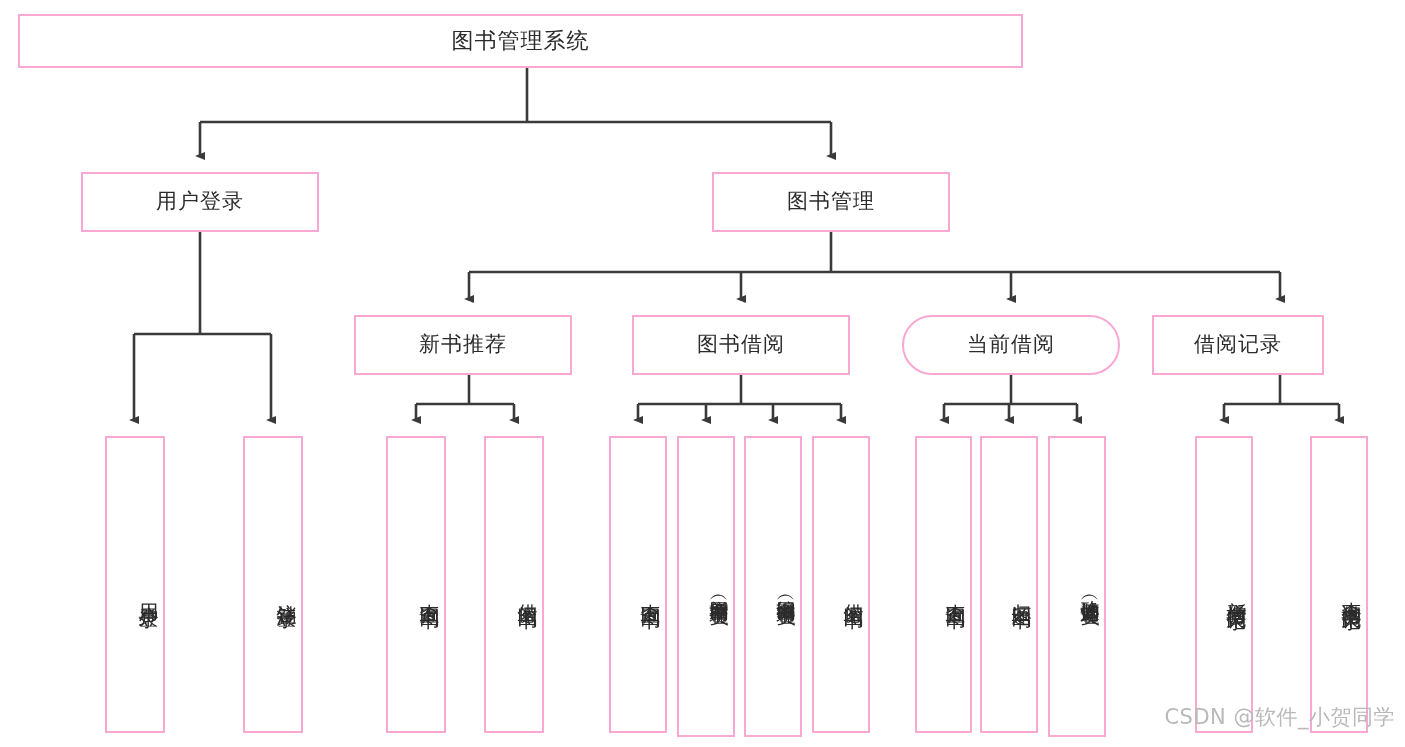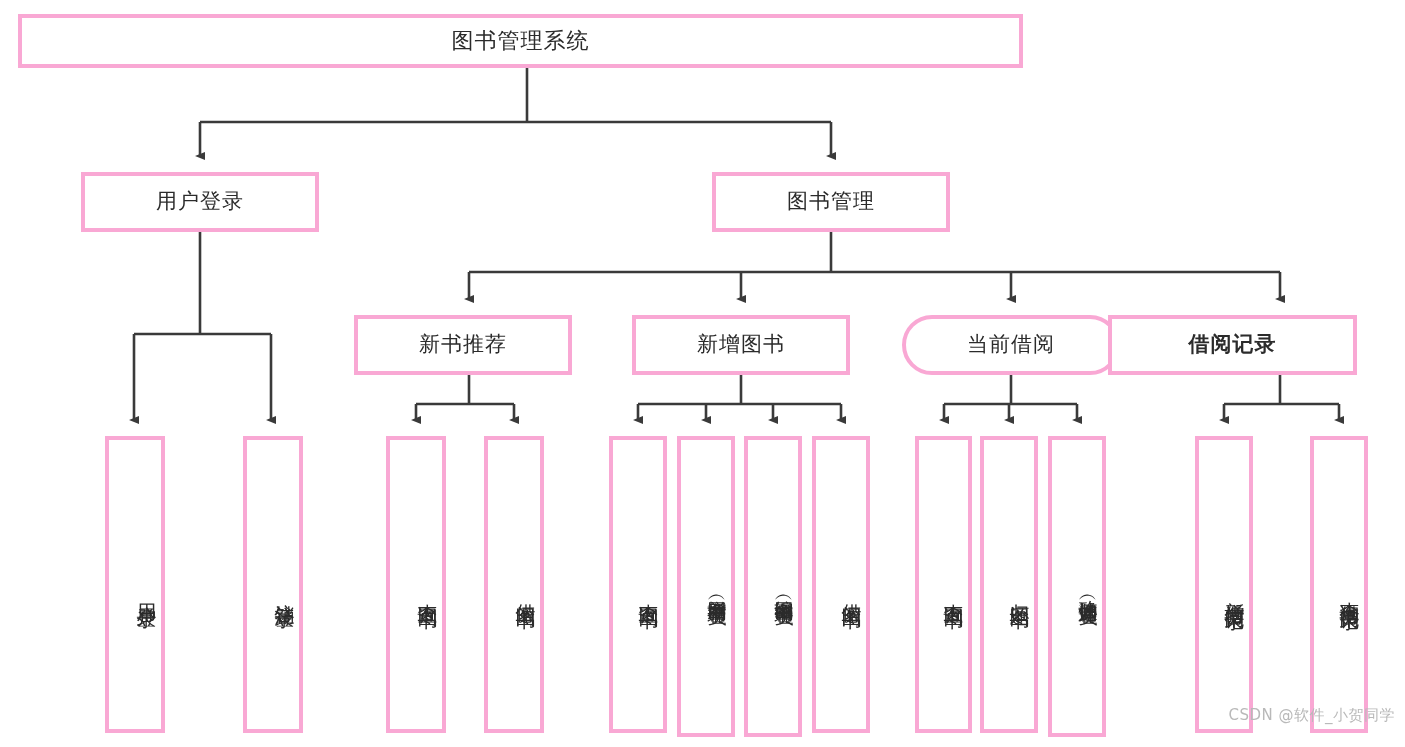--- a/index.html
+++ b/index.html
@@ -21,21 +21,21 @@
   #edges {
     position: absolute;
     left: 0;
     top: 0;
     width: 1405px;
     height: 747px;
   }
   .node {
     position: absolute;
     box-sizing: border-box;
-    border: 4px solid #f9a8d4;
+    border: 2px solid #f9a8d4;
     background: #ffffff;
     display: flex;
     align-items: center;
     justify-content: center;
     color: #2b2b2b;
     z-index: 2;
   }
   .node.h {
     font-size: 21px;
     letter-spacing: 1px;
@@ -55,22 +55,22 @@
     white-space: nowrap;
   }
   .node.v.tall {
     padding-top: 6px;
     font-size: 19px;
     letter-spacing: 1px;
   }
   .watermark {
     position: absolute;
     right: 10px;
-    bottom: 22px;
-    font-size: 15px;
+    bottom: 16px;
+    font-size: 21px;
     color: #b9b9b9;
     letter-spacing: 0.5px;
     z-index: 3;
     white-space: nowrap;
     font-family: "DejaVu Sans", "Liberation Sans", sans-serif;
   }
 </style>
 </head>
 <body>
 
@@ -128,23 +128,23 @@
       <path d="M1339,404 L1339,420" marker-end="url(#arrow)"></path>
     </g>
   </svg>
 
   <div class="node root h" style="left: 18px; top: 14px; width: 1005px; height: 54px;">图书管理系统</div>
 
   <div class="node h" style="left: 81px; top: 172px; width: 238px; height: 60px;">用户登录</div>
   <div class="node h" style="left: 712px; top: 172px; width: 238px; height: 60px;">图书管理</div>
 
   <div class="node h" style="left: 354px; top: 315px; width: 218px; height: 60px;">新书推荐</div>
-  <div class="node h" style="left: 632px; top: 315px; width: 218px; height: 60px;">新增图书</div>
+  <div class="node h" style="left: 632px; top: 315px; width: 218px; height: 60px;">图书借阅</div>
   <div class="node h" style="left: 902px; top: 315px; width: 218px; height: 60px; border-radius: 30px;">当前借阅</div>
-  <div class="node h" style="left: 1108px; top: 315px; width: 249px; height: 60px; font-weight: bold;">借阅记录</div>
+  <div class="node h" style="left: 1152px; top: 315px; width: 172px; height: 60px;">借阅记录</div>
 
   <div class="node v" style="left: 105px; top: 436px; width: 60px; height: 297px;">用户登录</div>
   <div class="node v" style="left: 243px; top: 436px; width: 60px; height: 297px;">注销登录</div>
   <div class="node v" style="left: 386px; top: 436px; width: 60px; height: 297px;">查询图书</div>
   <div class="node v" style="left: 484px; top: 436px; width: 60px; height: 297px;">借阅图书</div>
   <div class="node v" style="left: 609px; top: 436px; width: 58px; height: 297px;">查询图书</div>
   <div class="node v tall" style="left: 677px; top: 436px; width: 58px; height: 301px;">新增图书（管理员）</div>
   <div class="node v tall" style="left: 744px; top: 436px; width: 58px; height: 301px;">编辑图书（管理员）</div>
   <div class="node v" style="left: 812px; top: 436px; width: 58px; height: 297px;">借阅图书</div>
   <div class="node v" style="left: 915px; top: 436px; width: 57px; height: 297px;">查询图书</div>

